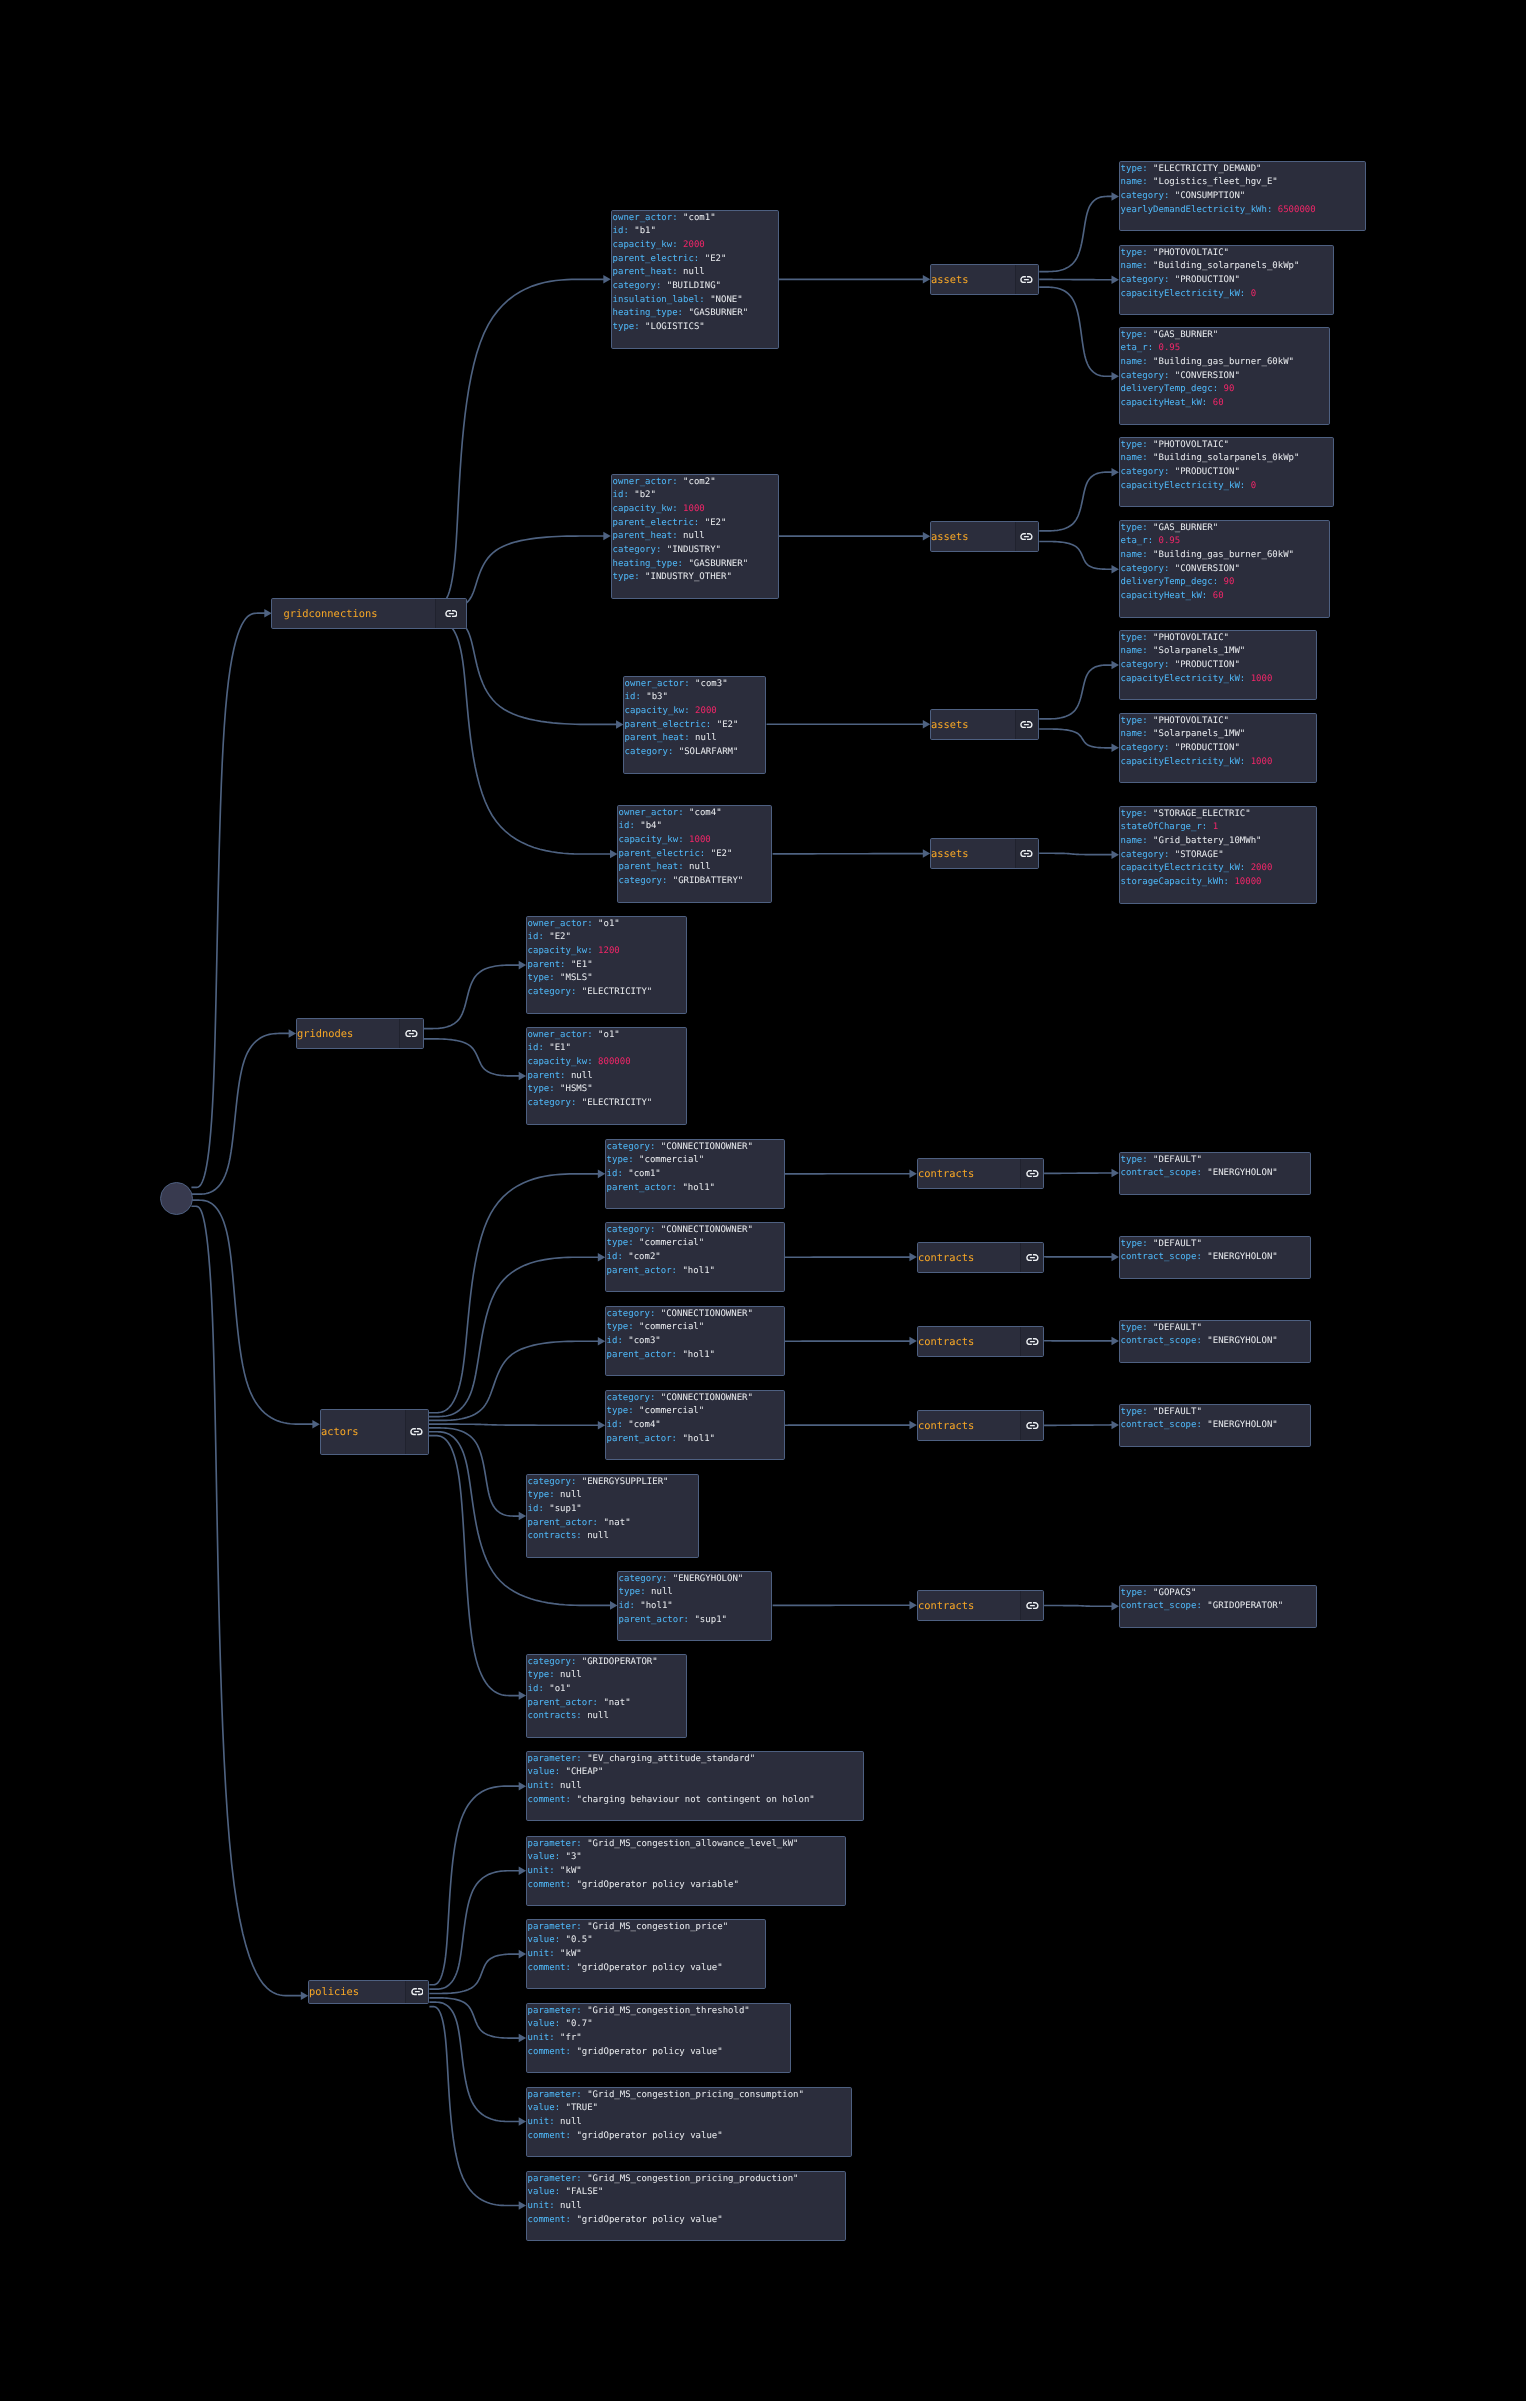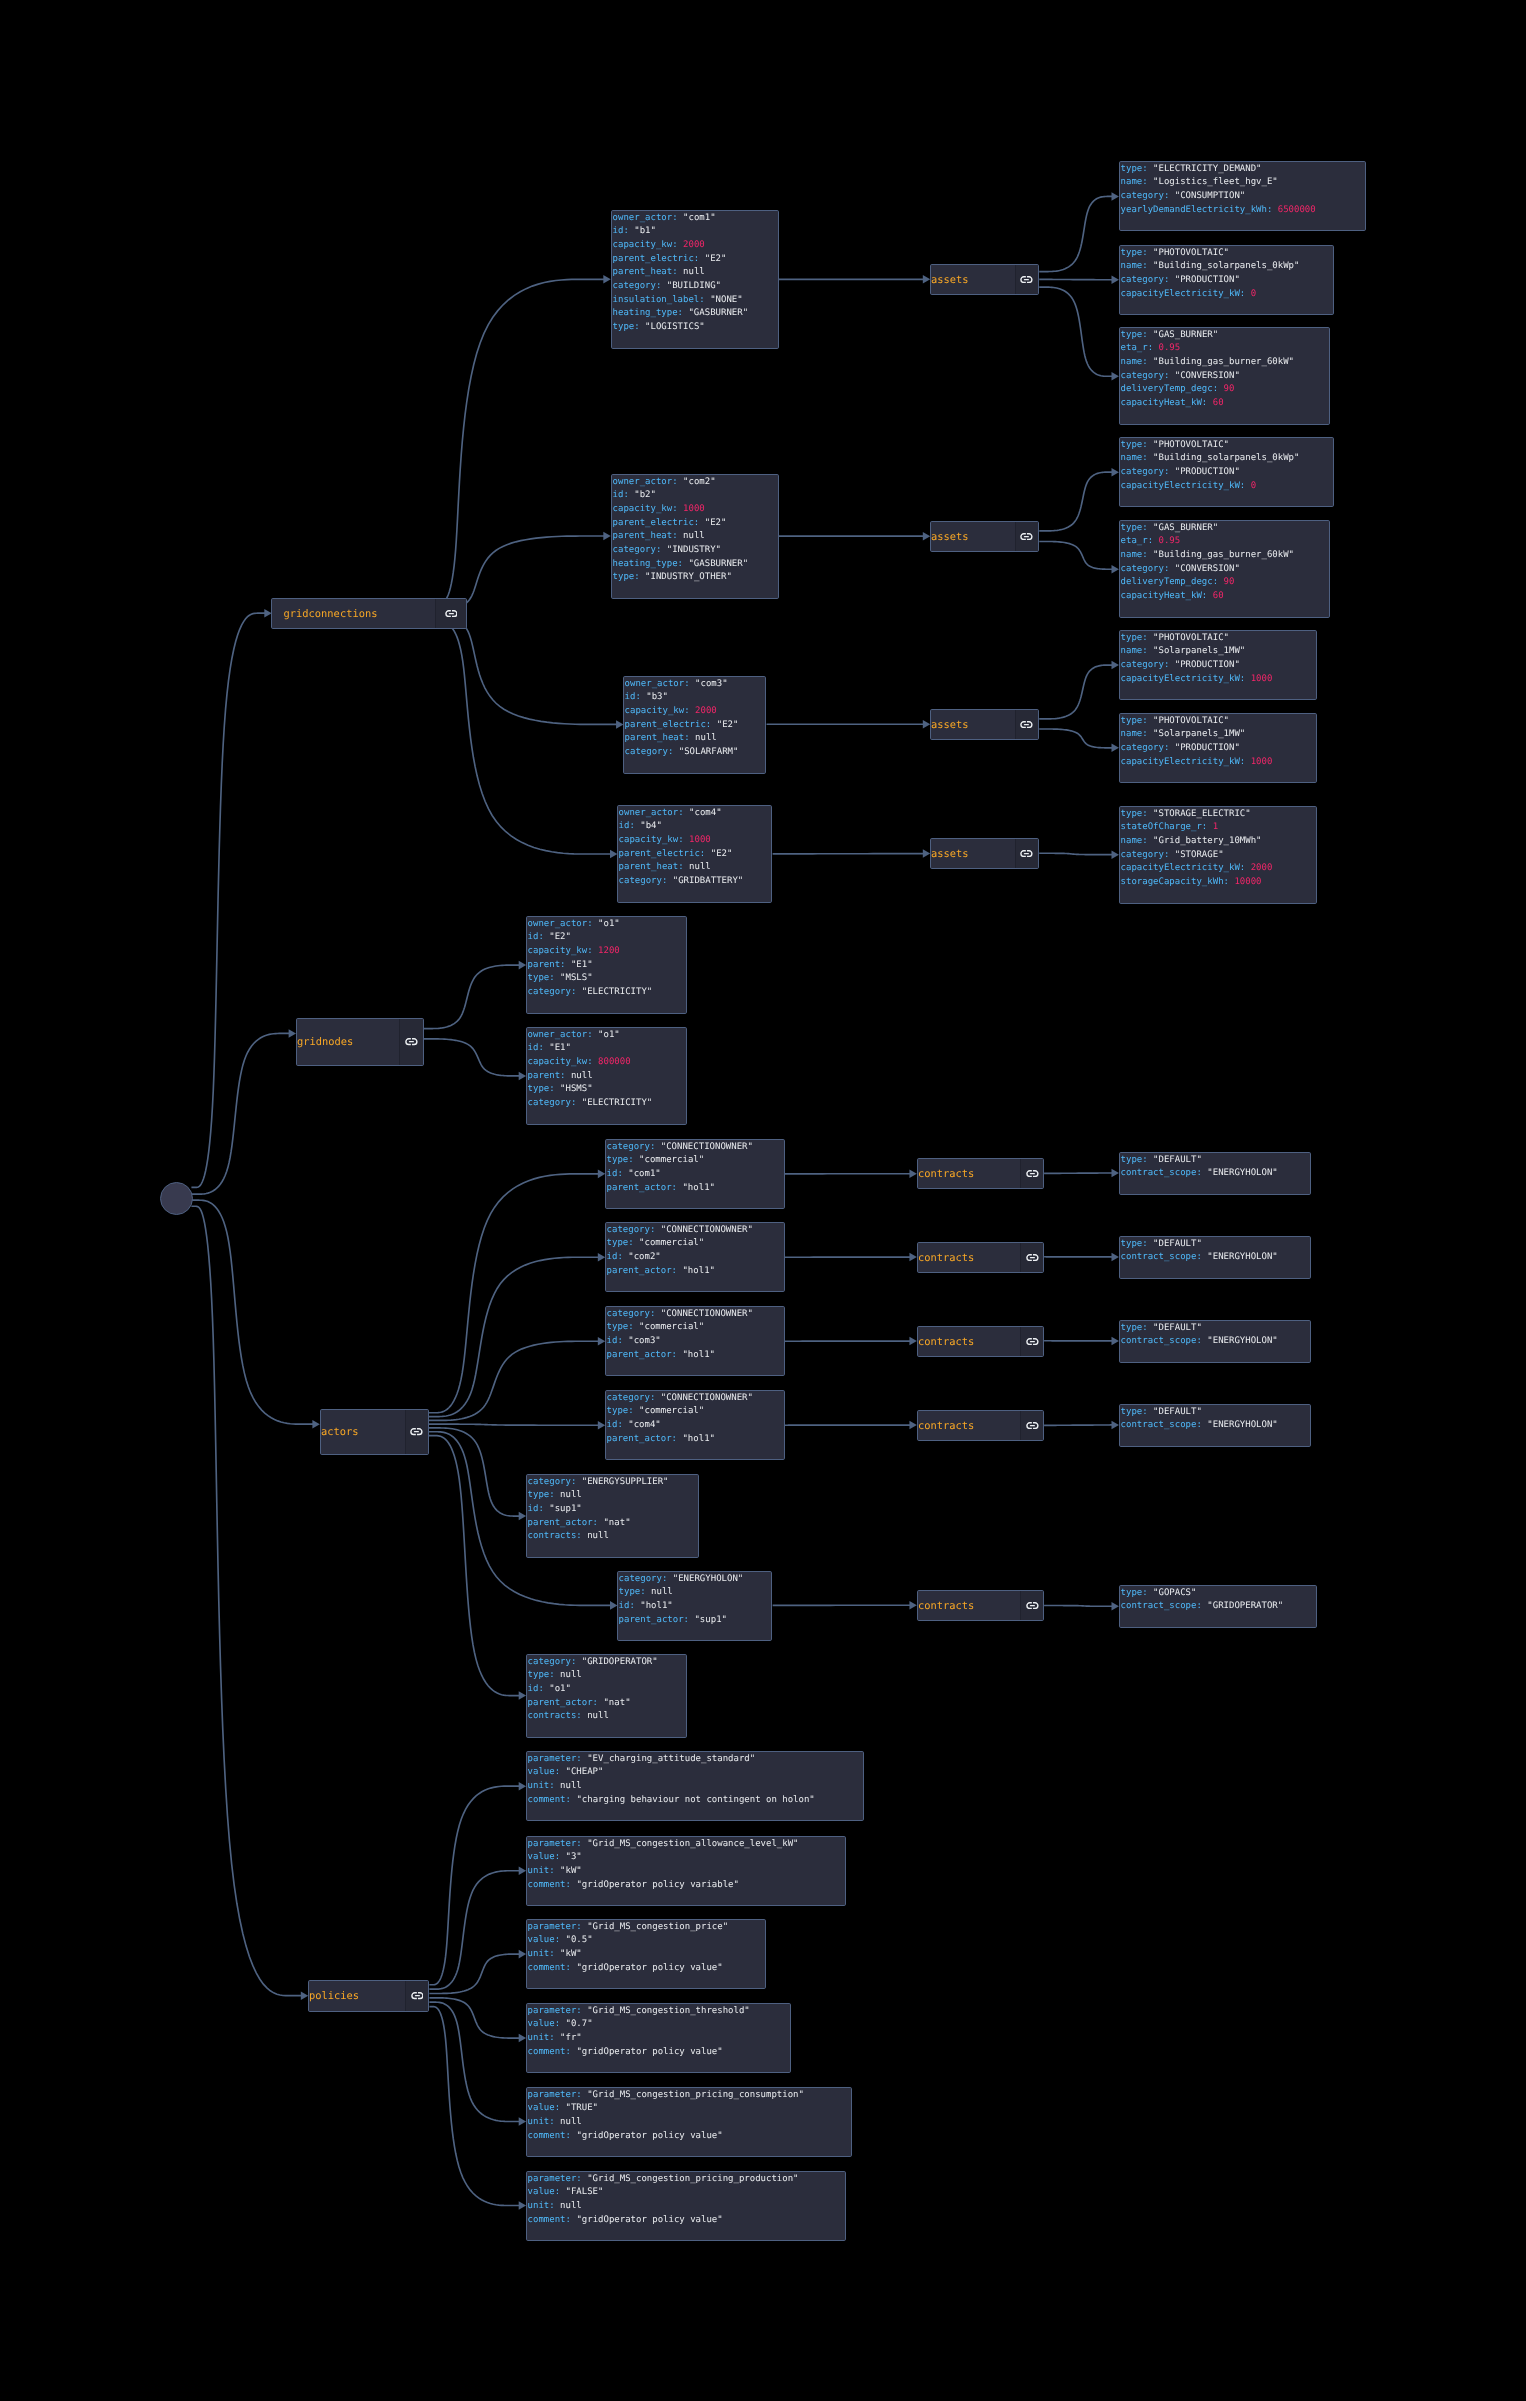--- a/index.html
+++ b/index.html
@@ -123,41 +123,41 @@
       <div class="node knode" style="left: 271px; top: 598px; width: 196px; height: 31px;">
         <div class="klabel">gridconnections</div>
         <div class="kicon">
           <svg width="12.8" height="7.3" viewBox="0 0 21 12" fill="none" stroke="#eceff2" stroke-width="2.3" stroke-linecap="butt" stroke-linejoin="round">
             <path d="M9.6 1.35H6.1a4.65 4.65 0 0 0 0 9.3h3.5"></path>
             <path d="M11.4 1.35h3.5a4.65 4.65 0 0 1 0 9.3h-3.5"></path>
             <path d="M7.4 6h6.2" stroke-linecap="round"></path>
           </svg>
         </div>
       </div>
-      <div class="node knode" style="left: 296px; top: 1018px; width: 128px; height: 48px;">
+      <div class="node knode" style="left: 296px; top: 1018px; width: 128px; height: 31px;">
         <div class="klabel">gridnodes</div>
         <div class="kicon">
           <svg width="12.8" height="7.3" viewBox="0 0 21 12" fill="none" stroke="#eceff2" stroke-width="2.3" stroke-linecap="butt" stroke-linejoin="round">
             <path d="M9.6 1.35H6.1a4.65 4.65 0 0 0 0 9.3h3.5"></path>
             <path d="M11.4 1.35h3.5a4.65 4.65 0 0 1 0 9.3h-3.5"></path>
             <path d="M7.4 6h6.2" stroke-linecap="round"></path>
           </svg>
         </div>
       </div>
       <div class="node knode" style="left: 320px; top: 1409px; width: 109px; height: 46px;">
         <div class="klabel">actors</div>
         <div class="kicon">
           <svg width="12.8" height="7.3" viewBox="0 0 21 12" fill="none" stroke="#eceff2" stroke-width="2.3" stroke-linecap="butt" stroke-linejoin="round">
             <path d="M9.6 1.35H6.1a4.65 4.65 0 0 0 0 9.3h3.5"></path>
             <path d="M11.4 1.35h3.5a4.65 4.65 0 0 1 0 9.3h-3.5"></path>
             <path d="M7.4 6h6.2" stroke-linecap="round"></path>
           </svg>
         </div>
       </div>
-      <div class="node knode" style="left: 308px; top: 1980px; width: 121px; height: 32px;">
+      <div class="node knode" style="left: 308px; top: 1980px; width: 121px; height: 24px;">
         <div class="klabel">policies</div>
         <div class="kicon">
           <svg width="12.8" height="7.3" viewBox="0 0 21 12" fill="none" stroke="#eceff2" stroke-width="2.3" stroke-linecap="butt" stroke-linejoin="round">
             <path d="M9.6 1.35H6.1a4.65 4.65 0 0 0 0 9.3h3.5"></path>
             <path d="M11.4 1.35h3.5a4.65 4.65 0 0 1 0 9.3h-3.5"></path>
             <path d="M7.4 6h6.2" stroke-linecap="round"></path>
           </svg>
         </div>
       </div>
       <div class="node vnode" style="left: 611px; top: 210px; width: 168px; height: 139px;">

